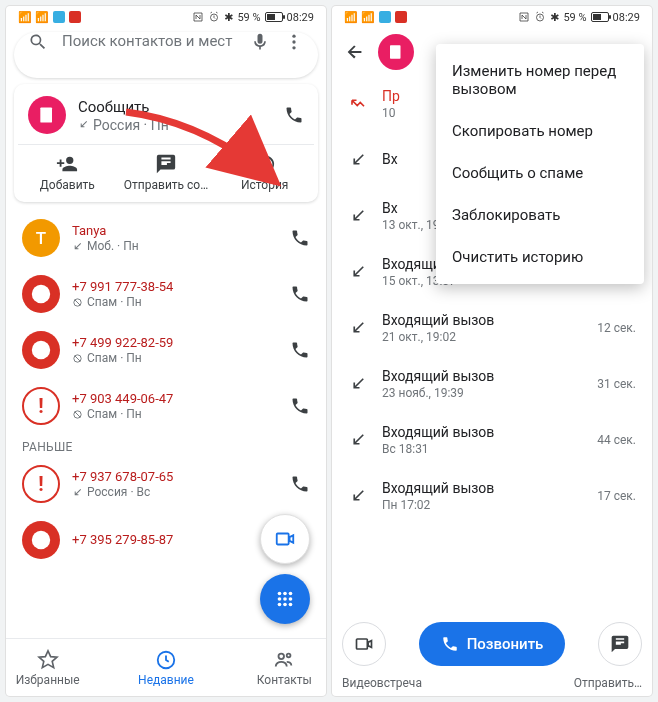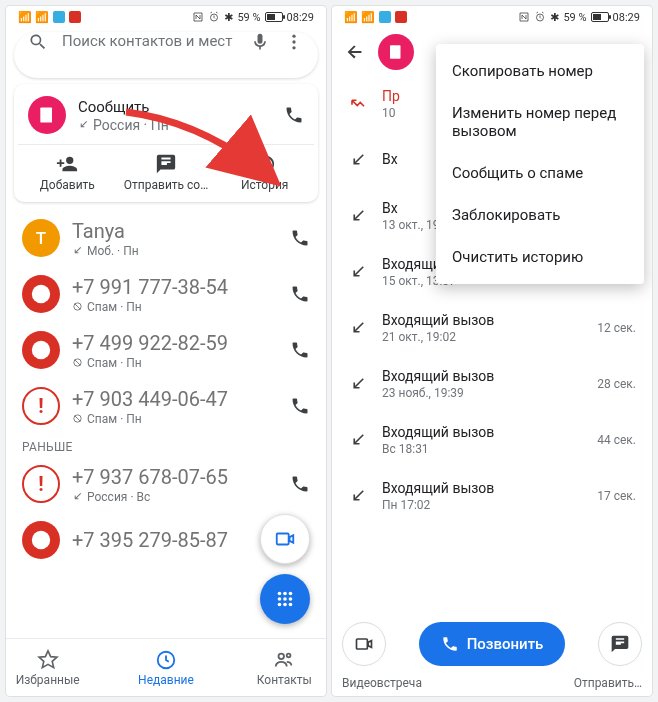--- a/index.html
+++ b/index.html
@@ -43,21 +43,21 @@
   .contact-head .sub{font-size:14px;color:var(--light-grey);display:flex;align-items:center;gap:4px;margin-top:1px;}
   .sub svg{width:11px;height:11px;}
   .actions-row{display:flex;border-top:1px solid var(--divider);}
   .action-col{flex:1;display:flex;flex-direction:column;align-items:center;gap:3px;padding:8px 0 2px;font-size:12px;color:#3c4043;overflow:hidden;}
   .action-col svg{width:22px;height:22px;}
   .action-col span{white-space:nowrap;overflow:hidden;text-overflow:ellipsis;max-width:100%;}
   
   .call-list{flex:1;overflow:hidden;}
   .call-row{display:flex;align-items:center;gap:12px;padding:8px 16px;height:56px;}
   .call-row .info{flex:1;min-width:0;}
-  .call-row .title{font-size:20px;color:#737373;white-space:nowrap;overflow:hidden;text-overflow:ellipsis;}
+  .call-row .title{font-size:13px;color:#b91c1c;white-space:nowrap;overflow:hidden;text-overflow:ellipsis;}
   .call-row .sub{font-size:12px;color:var(--light-grey);display:flex;align-items:center;gap:4px;margin-top:1px;}
   .section-label{font-size:12px;color:var(--light-grey);padding:6px 16px 2px;text-transform:uppercase;letter-spacing:0.3px;}
   .phone-icon svg{width:20px;height:20px;}
   
   .bottom-nav{height:58px;border-top:1px solid var(--divider);display:flex;gap:35px;}
   .nav-item{flex:1;display:flex;flex-direction:column;align-items:center;justify-content:center;gap:2px;font-size:12px;color:var(--grey-text);}
   .nav-item.active{color:var(--blue);}
   .nav-item svg{width:22px;height:22px;}
   
   .fab{position:absolute;right:16px;width:50px;height:50px;border-radius:50%;display:flex;align-items:center;justify-content:center;box-shadow:0 2px 6px rgba(0,0,0,0.3);}
@@ -526,21 +526,21 @@
       <div class="history-row">
     <div class="arrow-box">
           <svg viewBox="0 0 24 24" width="18" height="18" style="color:#3c4043">
             <use href="#i-arrow-in"></use>
           </svg>
         </div>
     <div class="info">
       <div class="title">Входящий вызов</div>
       <div class="sub">23 нояб., 19:39</div>
     </div>
-    <div class="dur">28 сек.</div>
+    <div class="dur">31 сек.</div>
   </div>
       <div class="history-row">
     <div class="arrow-box">
           <svg viewBox="0 0 24 24" width="18" height="18" style="color:#3c4043">
             <use href="#i-arrow-in"></use>
           </svg>
         </div>
     <div class="info">
       <div class="title">Входящий вызов</div>
       <div class="sub">Вс 18:31</div>
@@ -581,22 +581,22 @@
         </svg>
     </div>
   </div>
   <div class="bottom-labels">
     <span>Видеовстреча</span>
     <span></span>
     <span>Отправить…</span>
   </div>
 
   <div class="context-menu" id="ctx-menu">
+      <div class="menu-item">Изменить номер перед вызовом</div>
       <div class="menu-item">Скопировать номер</div>
-      <div class="menu-item">Изменить номер перед вызовом</div>
       <div class="menu-item">Сообщить о спаме</div>
       <div class="menu-item">Заблокировать</div>
       <div class="menu-item">Очистить историю</div>
     </div>
 
   <svg class="anno" style="top:84px;left:160px;width:140px;height:100px">
     <defs>
         <marker id="ah2" markerWidth="12" markerHeight="12" refX="2" refY="5" orient="auto">
           <path d="M10 0L0 5L10 10z" fill="#e53935"></path>
         </marker>

